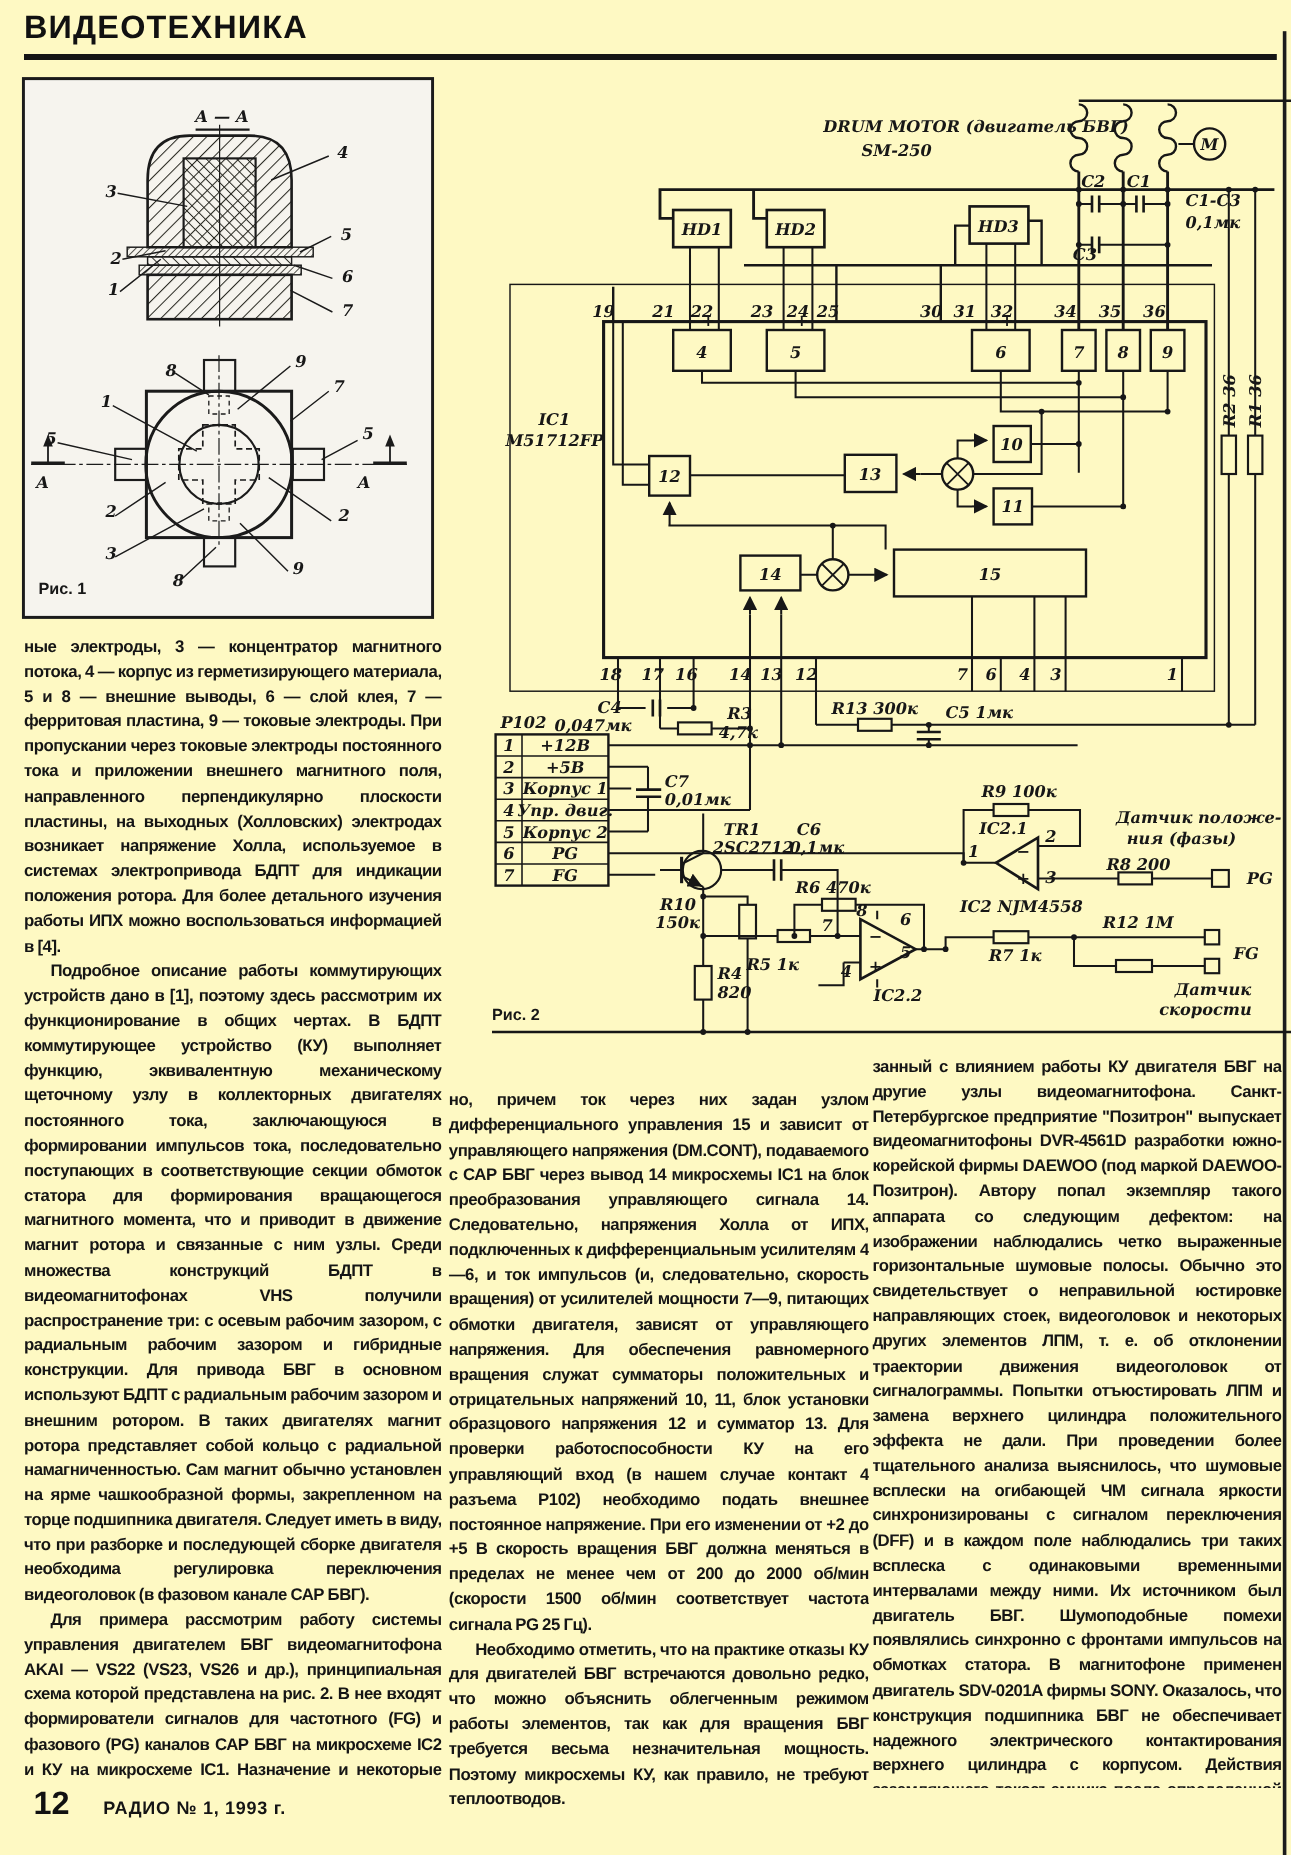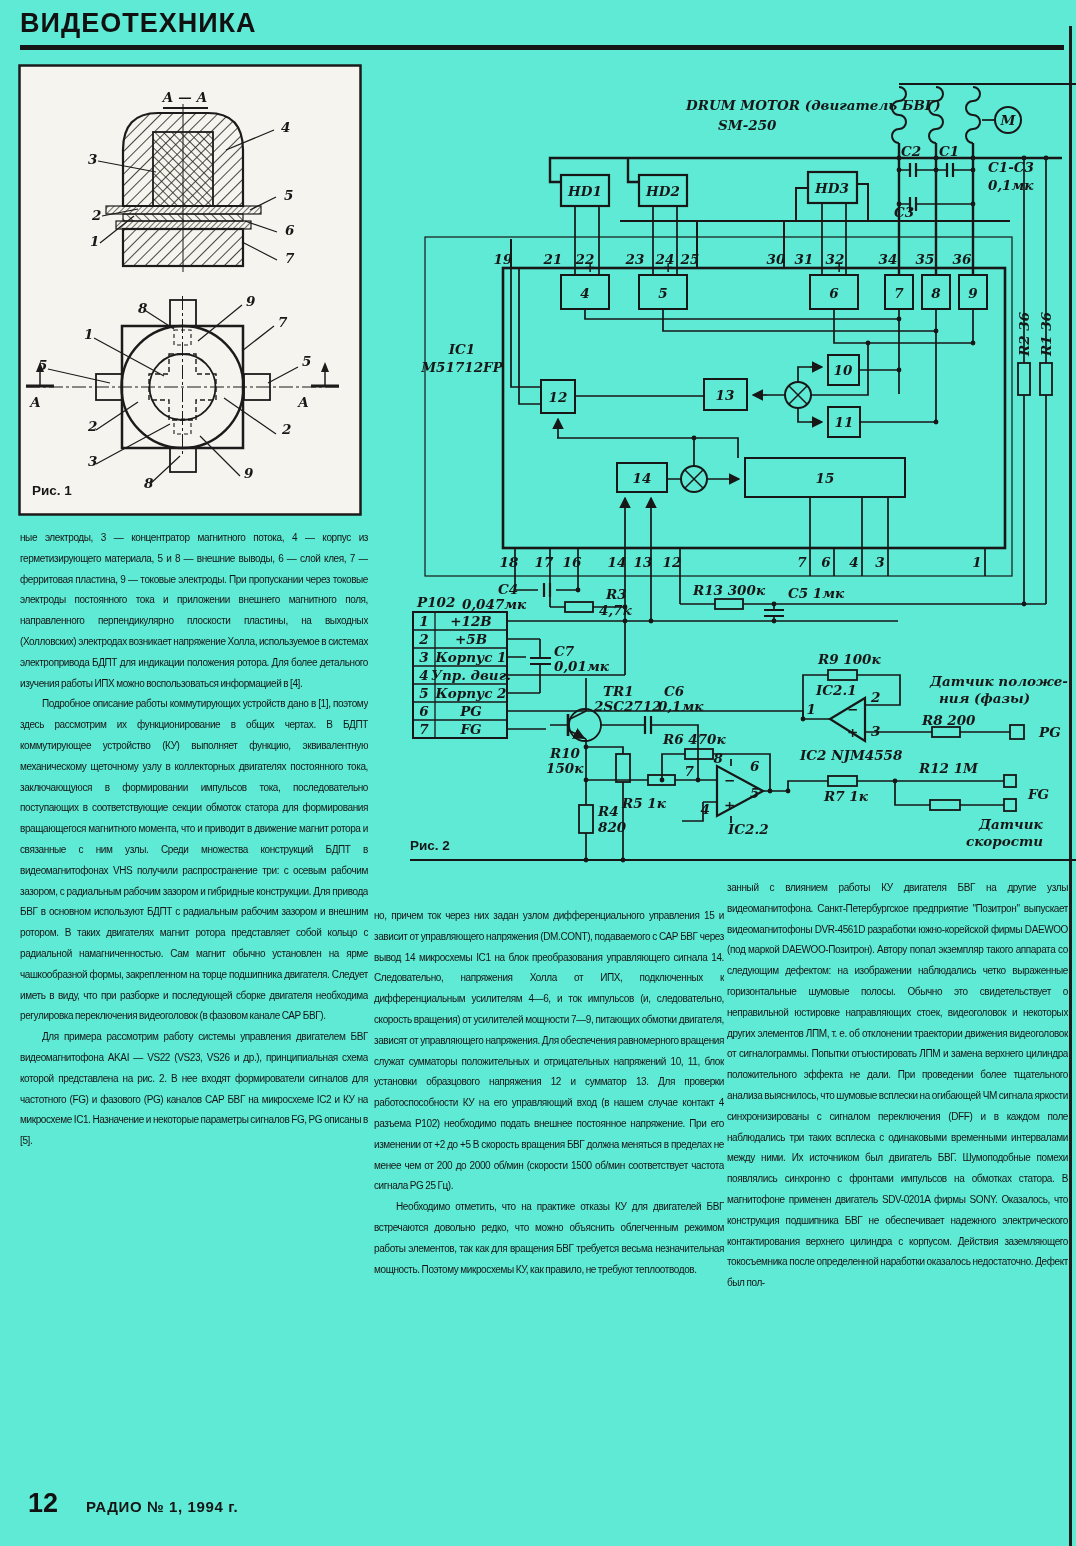--- a/index.html
+++ b/index.html
@@ -1,31 +1,31 @@
 <!DOCTYPE html>
 <html><head>
 <meta charset="utf-8">
 <style>
   html,body{margin:0;padding:0;background:#8a8a86;}
-  .page{position:relative;width:1076px;height:1546px;background:#5eead4;overflow:hidden;
+  .page{position:relative;width:1076px;height:1546px;background:#fef9c3;overflow:hidden;
         font-family:"Liberation Sans",sans-serif;color:#141414;}
   
   .section-title{position:absolute;left:20px;top:8px;font-size:27px;font-weight:bold;
         letter-spacing:1px;color:#111;}
   .header-rule{position:absolute;left:20px;top:45px;width:1044px;height:5px;background:#151515;}
   .edge-strip{position:absolute;left:1069px;top:26px;width:3px;height:1520px;background:#1c1c1c;}
   
   .fig{position:absolute;border-radius:17px;}
   #fig1{left:18px;top:64px;}
   #fig2{left:398px;top:64px;}
   svg{display:block;}
   .lbl{font-family:"DejaVu Serif",serif;font-style:italic;font-weight:bold;fill:#171717;font-size:13.5px;}
   .lbl.up{font-style:normal;font-family:"Liberation Sans",sans-serif;font-weight:bold;}
   
-  .col{position:absolute;text-align:justify;font-size:10px;line-height:20.8px;font-weight:normal;
+  .col{position:absolute;text-align:justify;font-size:14px;line-height:20.8px;font-weight:bold;
        letter-spacing:-0.4px;word-spacing:-0.5px;overflow:hidden;color:#151515;}
   #col-left{left:20px;top:528px;width:348px;height:960px;}
   #col-mid{left:374px;top:906px;width:350px;height:610px;}
   #col-right{left:727px;top:878px;width:341px;height:612px;}
   .col p{margin:0;}
   .col p.ind{text-indent:22px;}
   
   .footer{position:absolute;left:28px;top:1488px;display:flex;align-items:baseline;}
   .page-num{font-size:27px;font-weight:bold;color:#111;}
   .issue{font-size:15px;font-weight:bold;margin-left:28px;letter-spacing:0.6px;}
@@ -386,16 +386,16 @@
     <p>но, причем ток через них задан узлом дифференциального управления 15 и зависит от управляющего напряжения (DM.CONT), подаваемого с САР БВГ через вывод 14 микросхемы IC1 на блок преобразования управляющего сигнала 14. Следовательно, напряжения Холла от ИПХ, подключенных к дифференциальным усилителям 4—6, и ток импульсов (и, следовательно, скорость вращения) от усилителей мощности 7—9, питающих обмотки двигателя, зависят от управляющего напряжения. Для обеспечения равномерного вращения служат сумматоры положительных и отрицательных напряжений 10, 11, блок установки образцового напряжения 12 и сумматор 13. Для проверки работоспособности КУ на его управляющий вход (в нашем случае контакт 4 разъема Р102) необходимо подать внешнее постоянное напряжение. При его изменении от +2 до +5 В скорость вращения БВГ должна меняться в пределах не менее чем от 200 до 2000 об/мин (скорости 1500 об/мин соответствует частота сигнала PG 25 Гц).</p>
     <p class="ind">Необходимо отметить, что на практике отказы КУ для двигателей БВГ встречаются довольно редко, что можно объяснить облегченным режимом работы элементов, так как для вращения БВГ требуется весьма незначительная мощность. Поэтому микросхемы КУ, как правило, не требуют теплоотводов.</p>
 
   </div>
   <div class="col" id="col-right">
     <p>занный с влиянием работы КУ двигателя БВГ на другие узлы видеомагнитофона. Санкт-Петербургское предприятие "Позитрон" выпускает видеомагнитофоны DVR-4561D разработки южно-корейской фирмы DAEWOO (под маркой DAEWOO-Позитрон). Автору попал экземпляр такого аппарата со следующим дефектом: на изображении наблюдались четко выраженные горизонтальные шумовые полосы. Обычно это свидетельствует о неправильной юстировке направляющих стоек, видеоголовок и некоторых других элементов ЛПМ, т. е. об отклонении траектории движения видеоголовок от сигналограммы. Попытки отъюстировать ЛПМ и замена верхнего цилиндра положительного эффекта не дали. При проведении более тщательного анализа выяснилось, что шумовые всплески на огибающей ЧМ сигнала яркости синхронизированы с сигналом переключения (DFF) и в каждом поле наблюдались три таких всплеска с одинаковыми временными интервалами между ними. Их источником был двигатель БВГ. Шумоподобные помехи появлялись синхронно с фронтами импульсов на обмотках статора. В магнитофоне применен двигатель SDV-0201A фирмы SONY. Оказалось, что конструкция подшипника БВГ не обеспечивает надежного электрического контактирования верхнего цилиндра с корпусом. Действия заземляющего токосъемника после определенной наработки оказалось недостаточно. Дефект был пол-</p>
   </div>
 
   <div class="footer">
     <span class="page-num">12</span>
-    <span class="issue">РАДИО № 1, 1994 г.</span>
+    <span class="issue">РАДИО № 1, 1993 г.</span>
   </div>
 
 </div>
 
 </body></html>

